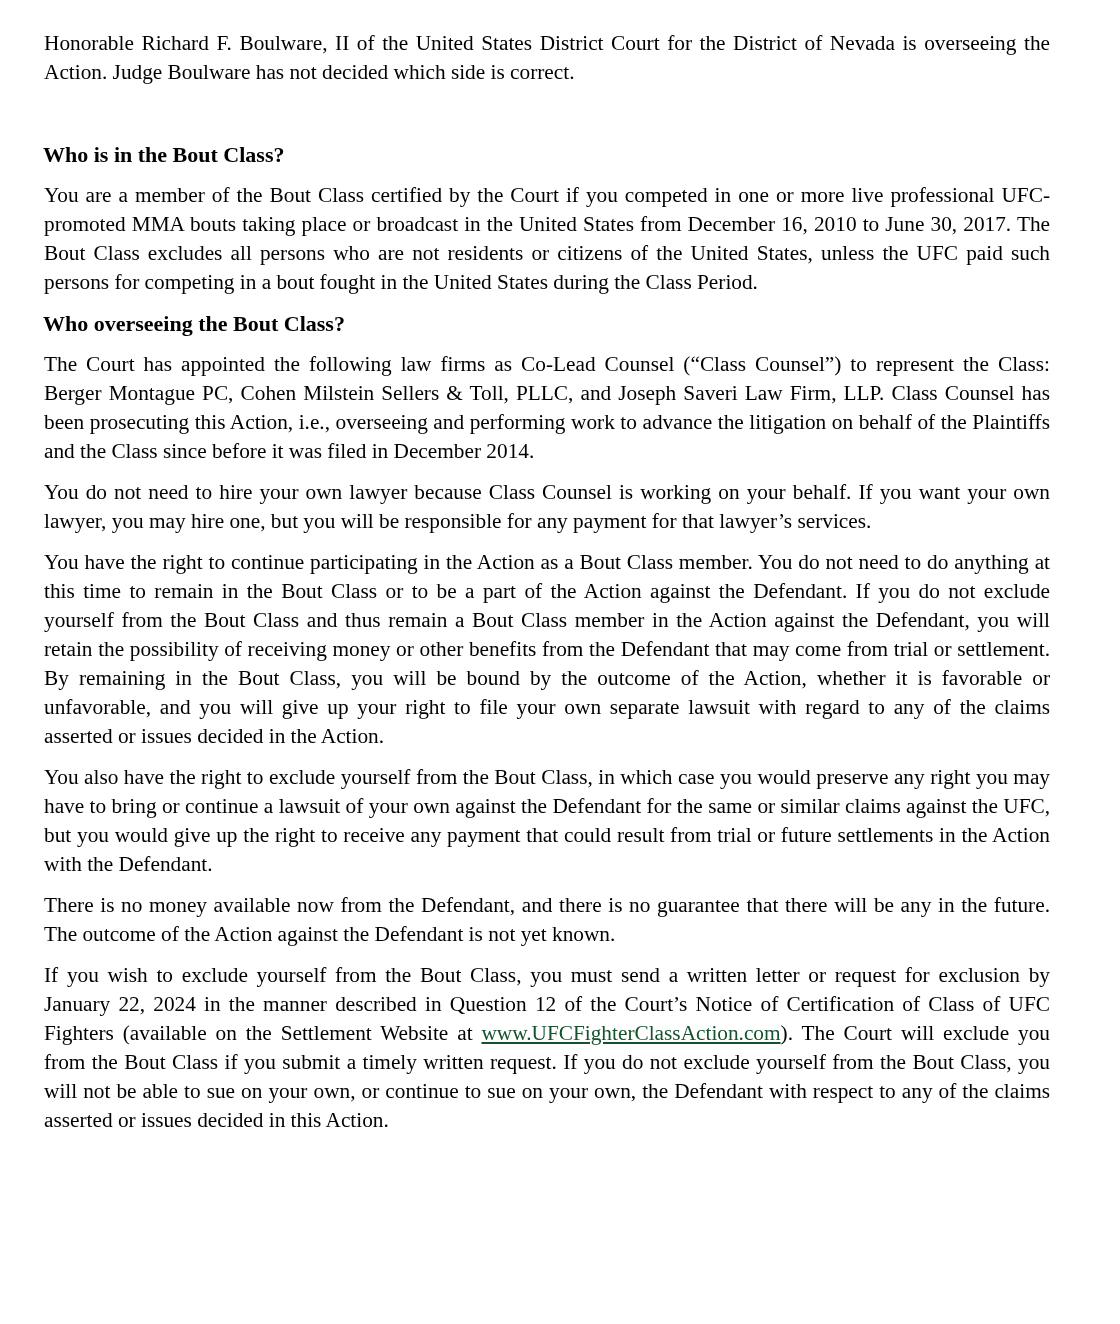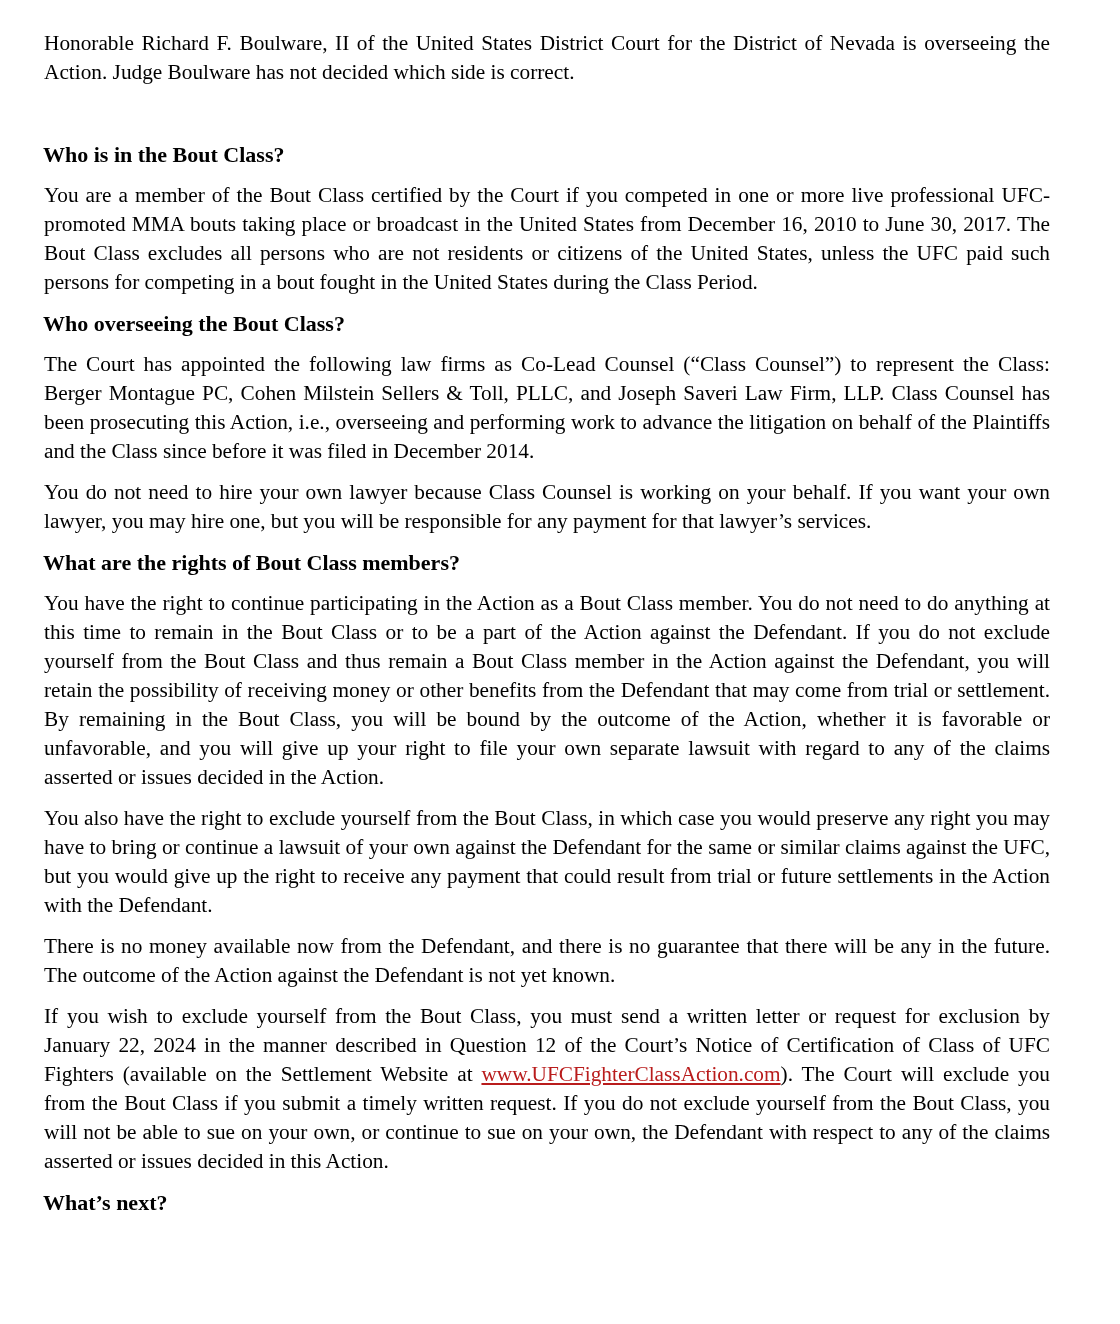--- a/index.html
+++ b/index.html
@@ -5,35 +5,33 @@
   html, body { margin: 0; padding: 0; background: #ffffff; }
   body { width: 1120px; height: 1324px; overflow: hidden; position: relative; }
   .page {
     position: absolute; left: 43px; top: 28px; width: 1008px;
     font-family: "Liberation Serif", serif; font-size: 21.3px; line-height: 29px; color: #000;
   }
   p { margin: 1px; text-align: justify; text-align-last: left; }
   .para { margin-bottom: 12px; }
   h3 { font-family: "Liberation Serif", serif; font-size: 22px; font-weight: bold; margin: 0 0 12px 0; line-height: 29px; }
   .italic { }
-  a { color: #b91c1c; }
+  a { color: #14532d; }
 </style>
 </head>
 <body>
 
 <div class="page">
   <p style="margin-bottom:53px;">Honorable Richard F. Boulware, II of the United States District Court for the District of Nevada is overseeing the Action. Judge Boulware has not decided which side is correct.</p>
 
   <h3>Who is in the Bout Class?</h3>
   <p class="para">You are a member of the Bout Class certified by the Court if you competed in one or more live professional UFC-promoted MMA bouts taking place or broadcast in the United States from December 16, 2010 to June 30, 2017. The Bout Class excludes all persons who are not residents or citizens of the United States, unless the UFC paid such persons for competing in a bout fought in the United States during the Class Period.</p>
 
   <h3>Who overseeing the Bout Class?</h3>
   <p class="para">The Court has appointed the following law firms as Co-Lead Counsel (“Class Counsel”) to represent the Class: Berger Montague PC, Cohen Milstein Sellers &amp; Toll, PLLC, and Joseph Saveri Law Firm, LLP. Class Counsel has been prosecuting this Action, i.e., overseeing and performing work to advance the litigation on behalf of the Plaintiffs and the Class since before it was filed in December 2014.</p>
   <p class="para italic">You do not need to hire your own lawyer because Class Counsel is working on your behalf. If you want your own lawyer, you may hire one, but you will be responsible for any payment for that lawyer’s services.</p>
 
-  <h3>What are the rights of Bout Class members?</h3>
   <p class="para">You have the right to continue participating in the Action as a Bout Class member. You do not need to do anything at this time to remain in the Bout Class or to be a part of the Action against the Defendant. If you do not exclude yourself from the Bout Class and thus remain a Bout Class member in the Action against the Defendant, you will retain the possibility of receiving money or other benefits from the Defendant that may come from trial or settlement. By remaining in the Bout Class, you will be bound by the outcome of the Action, whether it is favorable or unfavorable, and you will give up your right to file your own separate lawsuit with regard to any of the claims asserted or issues decided in the Action.</p>
   <p class="para">You also have the right to exclude yourself from the Bout Class, in which case you would preserve any right you may have to bring or continue a lawsuit of your own against the Defendant for the same or similar claims against the UFC, but you would give up the right to receive any payment that could result from trial or future settlements in the Action with the Defendant.</p>
   <p class="para">There is no money available now from the Defendant, and there is no guarantee that there will be any in the future. The outcome of the Action against the Defendant is not yet known.</p>
   <p class="para"><span>If you wish to exclude yourself from the Bout Class, you must send a written letter or request for exclusion by January 22, 2024 in the manner described in Question 12 of the Court’s Notice of Certification of Class of UFC Fighters (available on the Settlement Website at </span><a href="www.UFCFighterClassAction.com">www.UFCFighterClassAction.com</a><span>). The Court will exclude you from the Bout Class if you submit a timely written request. If you do not exclude yourself from the Bout Class, you will not be able to sue on your own, or continue to sue on your own, the Defendant with respect to any of the claims asserted or issues decided in this Action.</span></p>
 
-  <h3>What’s next?</h3>
 </div>
 
 </body></html>

